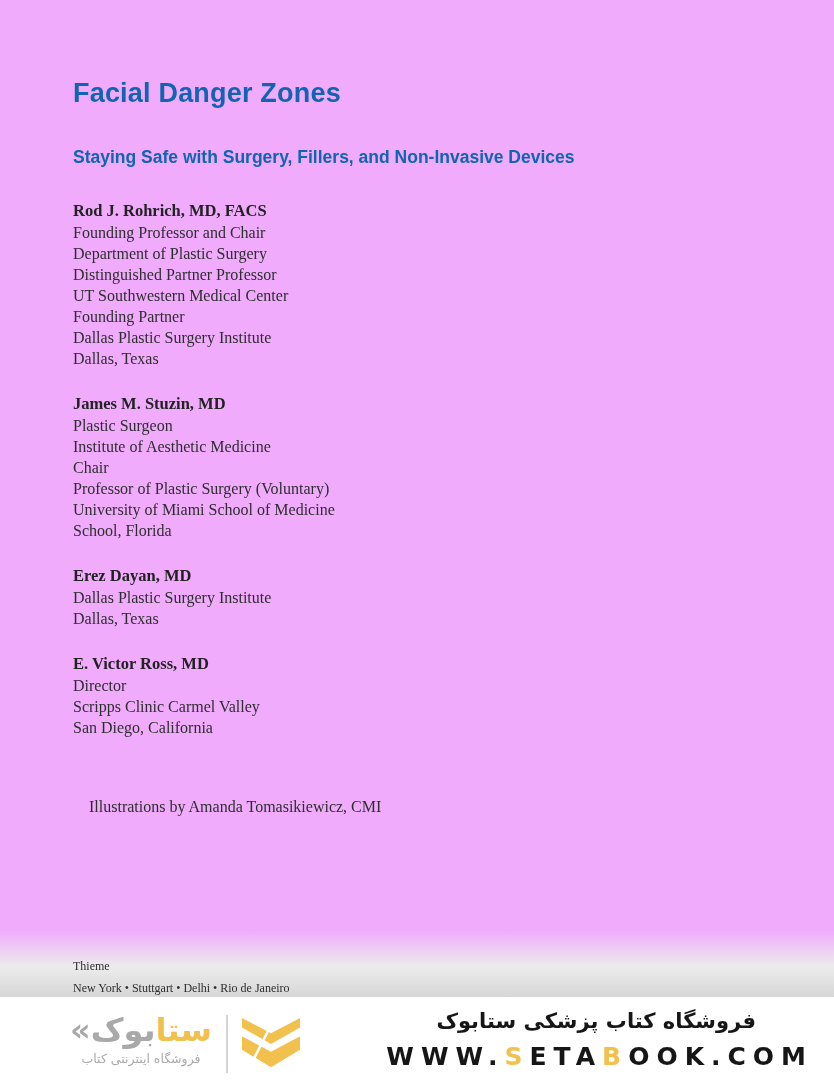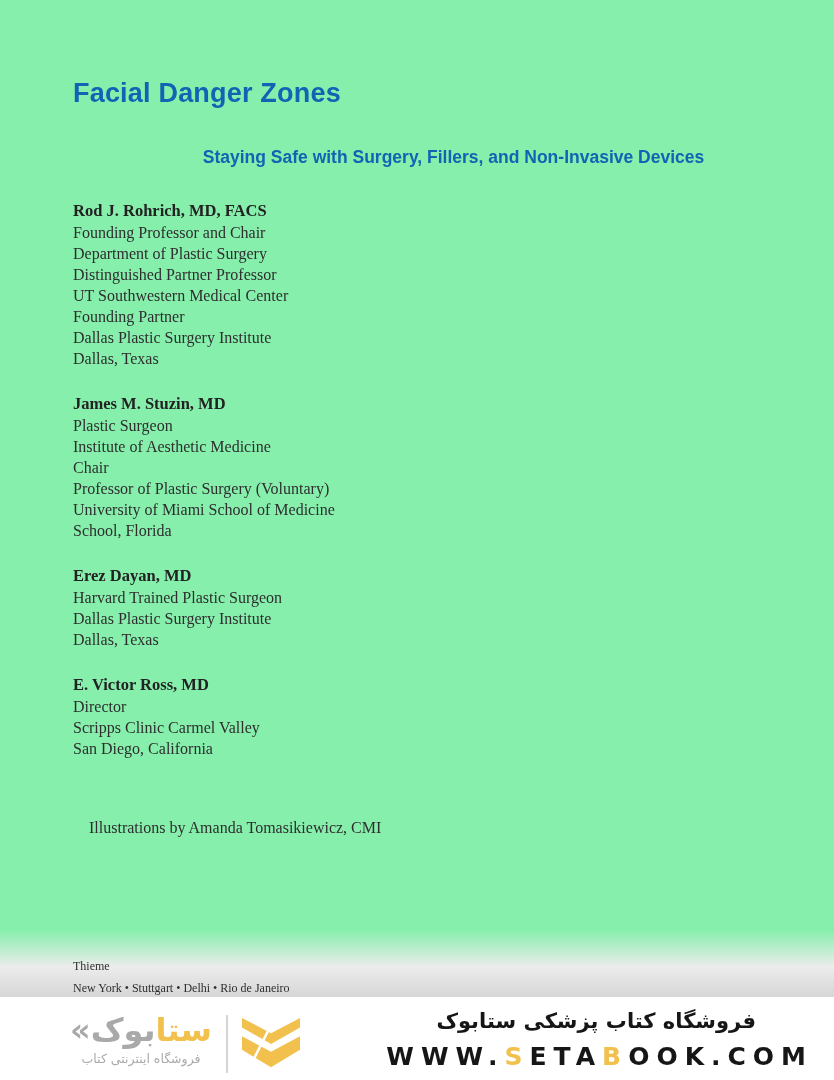--- a/index.html
+++ b/index.html
@@ -1,30 +1,30 @@
 <!DOCTYPE html>
 <html style="--title-blue: #1164b4; --accent: #f2c04c;"><head>
 <meta charset="utf-8">
 <style>
   html,body{margin:0;padding:0;background:#ffffff;}
   .page{
-    position:relative;width:834px;height:1080px;background:#86efac;overflow:hidden;
+    position:relative;width:834px;height:1080px;background:#f0abfc;overflow:hidden;
     font-family:"Liberation Serif",serif;color:#2e2e2e;
   }
   .content{
     position:absolute;left:0;top:0;width:834px;height:997px;overflow:hidden;
     padding-left:73px;box-sizing:border-box;
   }
   .book-title{
     margin:78px 0 0;font-family:"Liberation Sans",sans-serif;font-weight:bold;
     font-size:27px;line-height:30px;color:var(--title-blue,#1164b4);letter-spacing:.2px;
   }
   .book-subtitle{
     margin:37px 0 0;font-family:"Liberation Sans",sans-serif;font-weight:bold;
-    font-size:17.5px;line-height:24px;color:var(--title-blue,#1164b4);text-align:center;
+    font-size:17.5px;line-height:24px;color:var(--title-blue,#1164b4);
   }
   .authors{margin-top:31px;}
   .author-block{margin-top:24px;}
   .author-block:first-child{margin-top:0;}
   .author-name{font-weight:bold;font-size:16.5px;line-height:22px;color:#222;}
   .author-line{font-size:16px;line-height:21px;}
   .illustrations{margin-top:58px;font-size:16px;line-height:21px;margin-left:16px;}
   .gradient-band{
     position:absolute;left:0;right:0;top:930px;height:67px;
     background:linear-gradient(to bottom, rgba(255,255,255,0) 0%, #ececec 55%, #d6d6d6 100%);
@@ -72,21 +72,20 @@
           <div class="author-name">James M. Stuzin, MD</div>
           <div class="author-line">Plastic Surgeon</div>
           <div class="author-line">Institute of Aesthetic Medicine</div>
           <div class="author-line">Chair</div>
           <div class="author-line">Professor of Plastic Surgery (Voluntary)</div>
           <div class="author-line">University of Miami School of Medicine</div>
           <div class="author-line">School, Florida</div>
         </div>
         <div class="author-block">
           <div class="author-name">Erez Dayan, MD</div>
-          <div class="author-line">Harvard Trained Plastic Surgeon</div>
           <div class="author-line">Dallas Plastic Surgery Institute</div>
           <div class="author-line">Dallas, Texas</div>
         </div>
         <div class="author-block">
           <div class="author-name">E. Victor Ross, MD</div>
           <div class="author-line">Director</div>
           <div class="author-line">Scripps Clinic Carmel Valley</div>
           <div class="author-line">San Diego, California</div>
         </div>
       </div>

